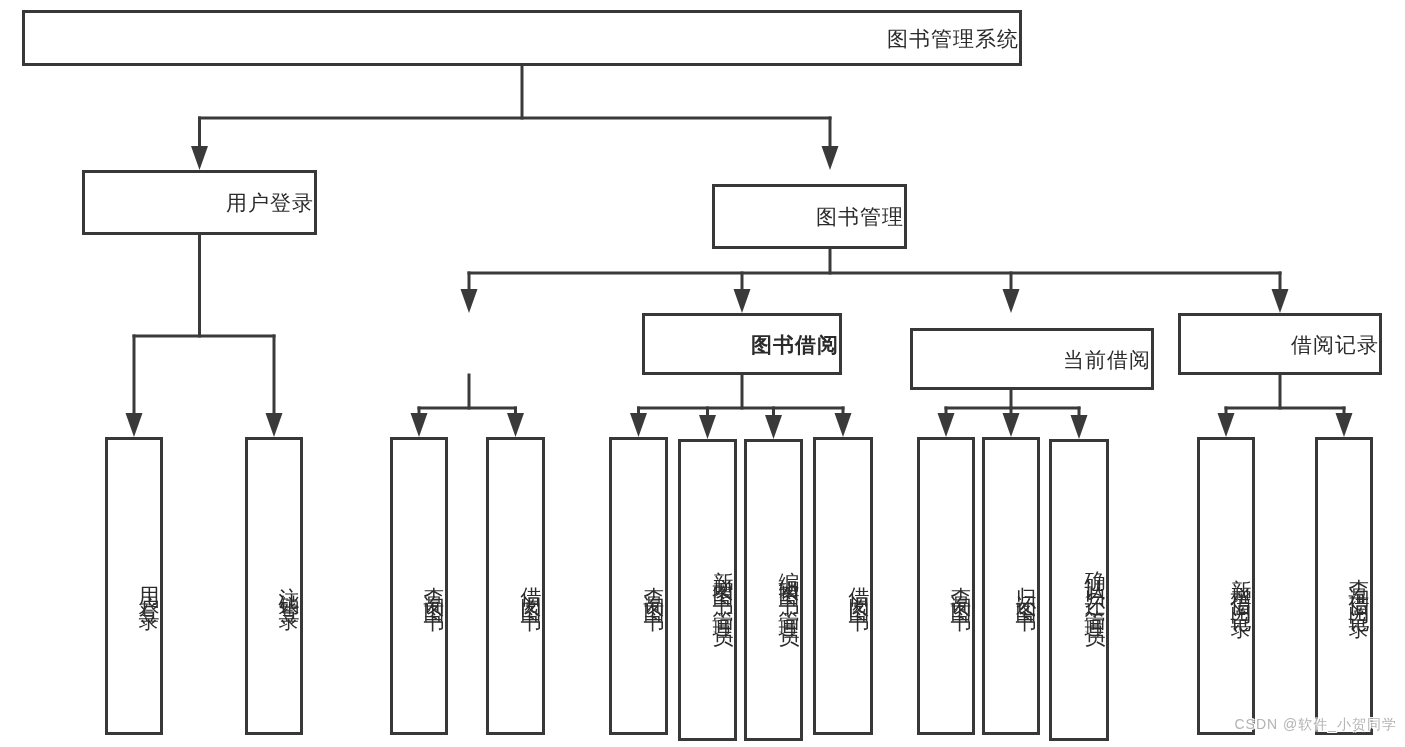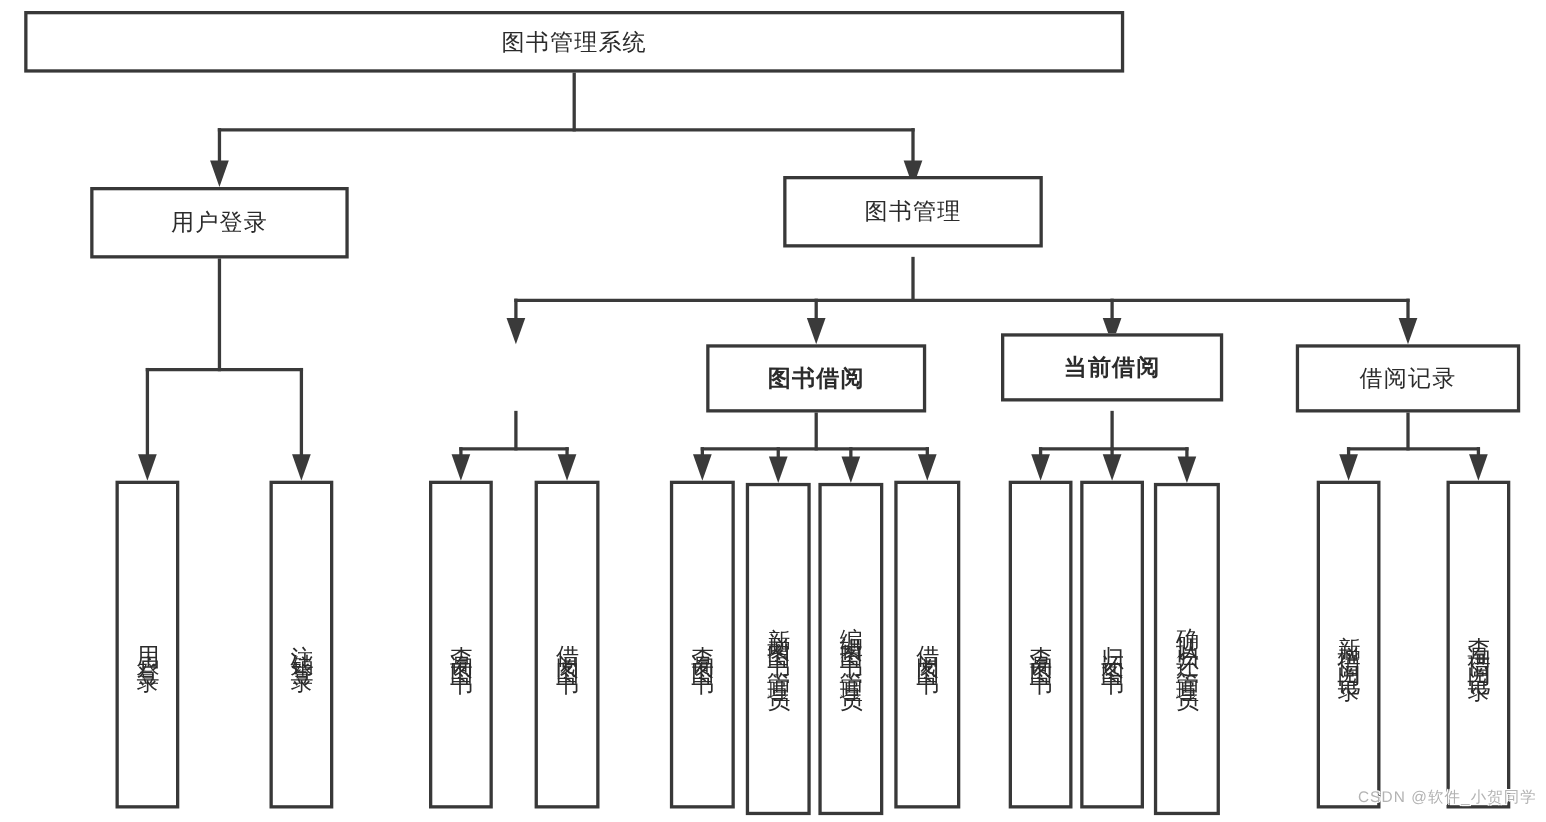--- a/index.html
+++ b/index.html
@@ -17,21 +17,21 @@
     width: 1405px; height: 747px;
     z-index: 0;
   }
   .node {
     position: absolute;
     box-sizing: border-box;
     background: #ffffff;
     border: 3px solid var(--border, #383838);
     display: flex;
     align-items: center;
-    justify-content: center;
+    justify-content: flex-end;
     z-index: 1;
   }
   .node .label {
     color: var(--text, #2b2b2b);
     font-size: 21px;
     letter-spacing: 1px;
     line-height: 1;
     white-space: nowrap;
   }
   .node.v .label {
@@ -109,27 +109,27 @@
       <line x1="1344" y1="408" x2="1344" y2="419" stroke="#3a3a3a" stroke-width="3" stroke-linecap="square"></line>
       <polygon points="1344,437 1335.5,413 1352.5,413" fill="#3a3a3a"></polygon>
     </svg>
   <div class="watermark">CSDN @软件_小贺同学</div>
 <div class="node h" style="left: 22px; top: 10px; width: 1000px; height: 56px;">
       <span class="label">图书管理系统</span>
     </div>
     <div class="node h" style="left: 82px; top: 170px; width: 235px; height: 65px;">
       <span class="label">用户登录</span>
     </div>
-    <div class="node h" style="left: 712px; top: 160px; width: 236px; height: 65px;">
+    <div class="node h" style="left: 712px; top: 184px; width: 195px; height: 65px;">
       <span class="label">图书管理</span>
     </div>
     <div class="node h" style="left: 642px; top: 313px; width: 200px; height: 62px; font-weight: bold;">
       <span class="label">图书借阅</span>
     </div>
-    <div class="node h" style="left: 910px; top: 303px; width: 202px; height: 62px; font-weight: bold;">
+    <div class="node h" style="left: 910px; top: 328px; width: 244px; height: 62px;">
       <span class="label">当前借阅</span>
     </div>
     <div class="node h" style="left: 1178px; top: 313px; width: 204px; height: 62px;">
       <span class="label">借阅记录</span>
     </div>
     <div class="node v" style="left: 105px; top: 437px; width: 58px; height: 298px;">
       <span class="label">用户登录</span>
     </div>
     <div class="node v" style="left: 245px; top: 437px; width: 58px; height: 298px;">
       <span class="label">注销登录</span>

